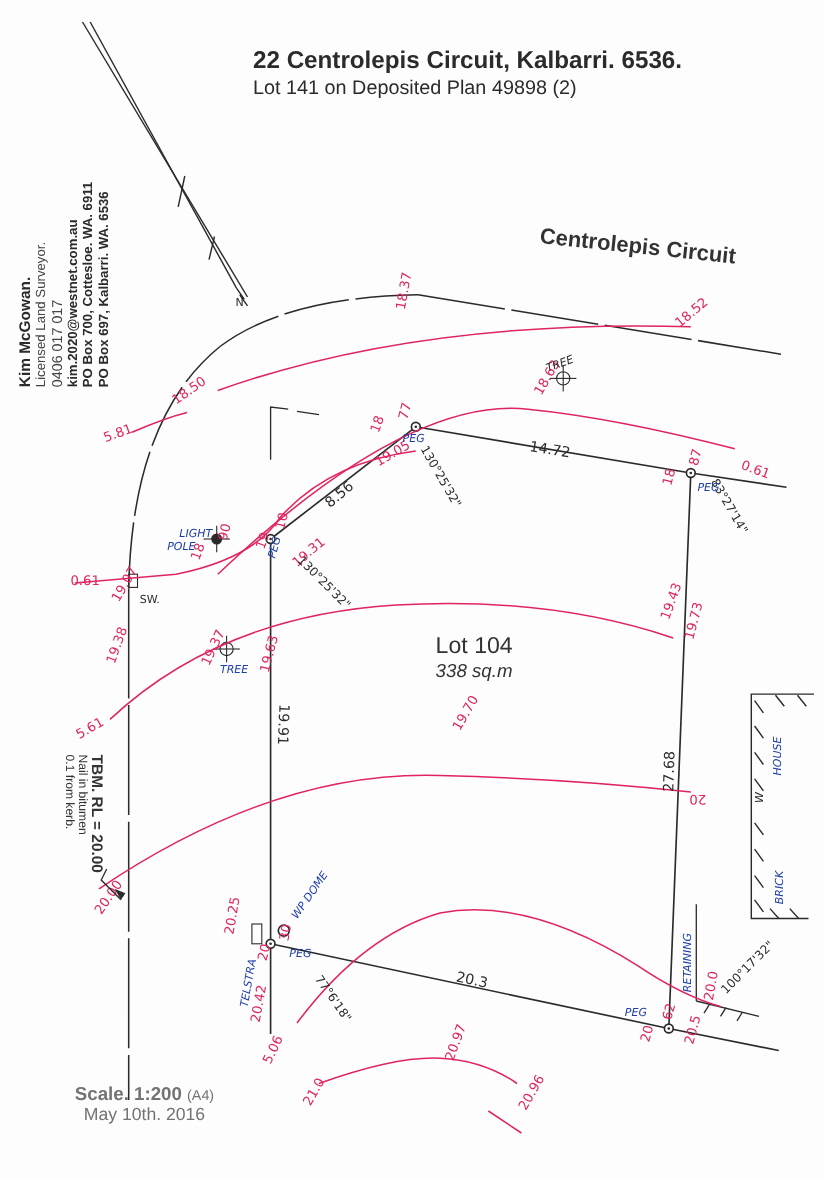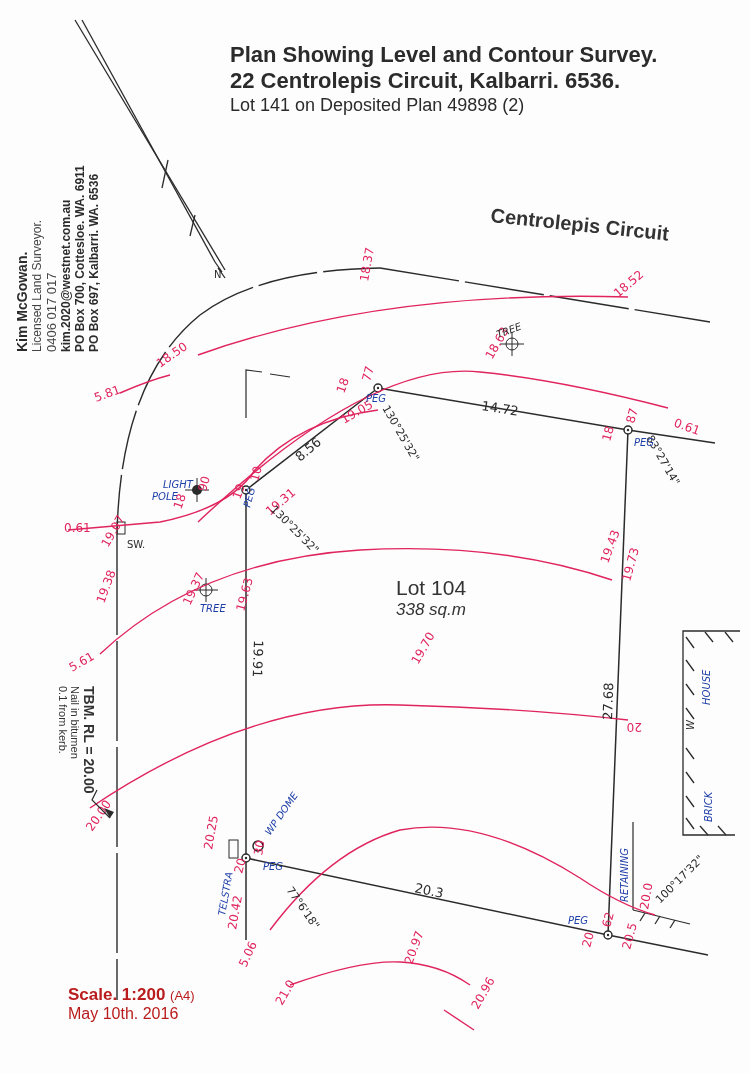--- a/index.html
+++ b/index.html
@@ -15,21 +15,21 @@
   .surveyor .s-role { font-size: 12px; line-height: 14px; color: #444; }
   .surveyor .s-phone { font-size: 13px; line-height: 15px; color: #444; }
   .surveyor .s-bold { font-weight: bold; font-size: 12px; line-height: 14px; }
   .street { position: absolute; left: 492px; top: 204px; font-weight: bold; font-size: 20px; color: #333; transform: rotate(6deg); transform-origin: 0 0; white-space: nowrap; }
   .lot { position: absolute; left: 396px; top: 576px; color: #333; }
   .lot .l1 { font-size: 21px; line-height: 24px; }
   .lot .l2 { font-size: 17px; font-style: italic; line-height: 20px; }
   .tbm { position: absolute; left: 96px; top: 686px; transform-origin: 0 0; transform: rotate(90deg); color: #333; white-space: nowrap; }
   .tbm .b1 { font-weight: bold; font-size: 14px; line-height: 15px; }
   .tbm .b2 { font-size: 11px; line-height: 12px; }
-  .scale { position: absolute; left: 68px; top: 985px; color: #b91c1c; white-space: nowrap; }
+  .scale { position: absolute; left: 68px; top: 985px; color: #737373; white-space: nowrap; text-align: center; }
   .scale .sc1 { font-weight: bold; font-size: 17px; }
   .scale .sc1 .small { font-weight: normal; font-size: 13px; }
   .scale .sc2 { font-size: 16px; }
   .hand { font-family: "DejaVu Sans", sans-serif; }
 </style>
 </head>
 <body>
 
 <div class="sheet">
 
@@ -208,21 +208,20 @@
       <text x="710" y="705" transform="rotate(-90 710 705)">HOUSE</text>
       <text x="694" y="730" fill="#2b2b2b" transform="rotate(-90 694 730)">W</text>
       <text x="127" y="548" fill="#2b2b2b" font-style="normal">SW.</text>
     </g>
 
     <path d="M 97 790 L 92 800 L 110 818" stroke="#2b2b2b" stroke-width="1.2" fill="none"></path>
     <polygon points="110,818 104,808 114,812" fill="#2b2b2b"></polygon>
   </svg>
 
   <div class="title-block">
-    <div class="t1">Plan Showing Level and Contour Survey.</div>
     <div class="t1">22 Centrolepis Circuit, Kalbarri. 6536.</div>
     <div class="t2">Lot 141 on Deposited Plan 49898 (2)</div>
   </div>
 
   <div class="surveyor">
     <div class="s-name">Kim McGowan.</div>
     <div class="s-role">Licensed Land Surveyor.</div>
     <div class="s-phone">0406 017 017</div>
     <div class="s-bold">kim.2020@westnet.com.au</div>
     <div class="s-bold">PO Box 700, Cottesloe. WA. 6911</div>

